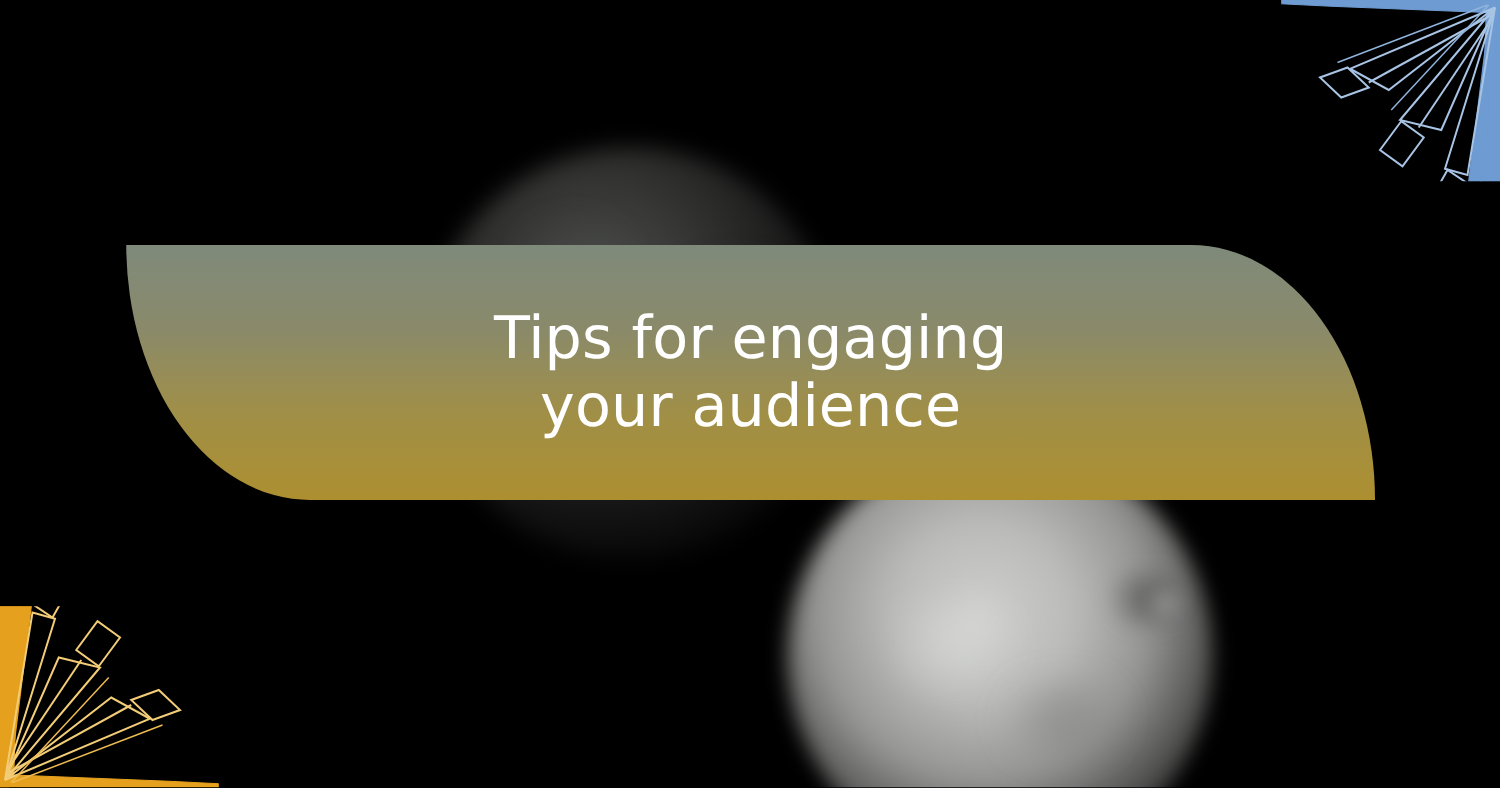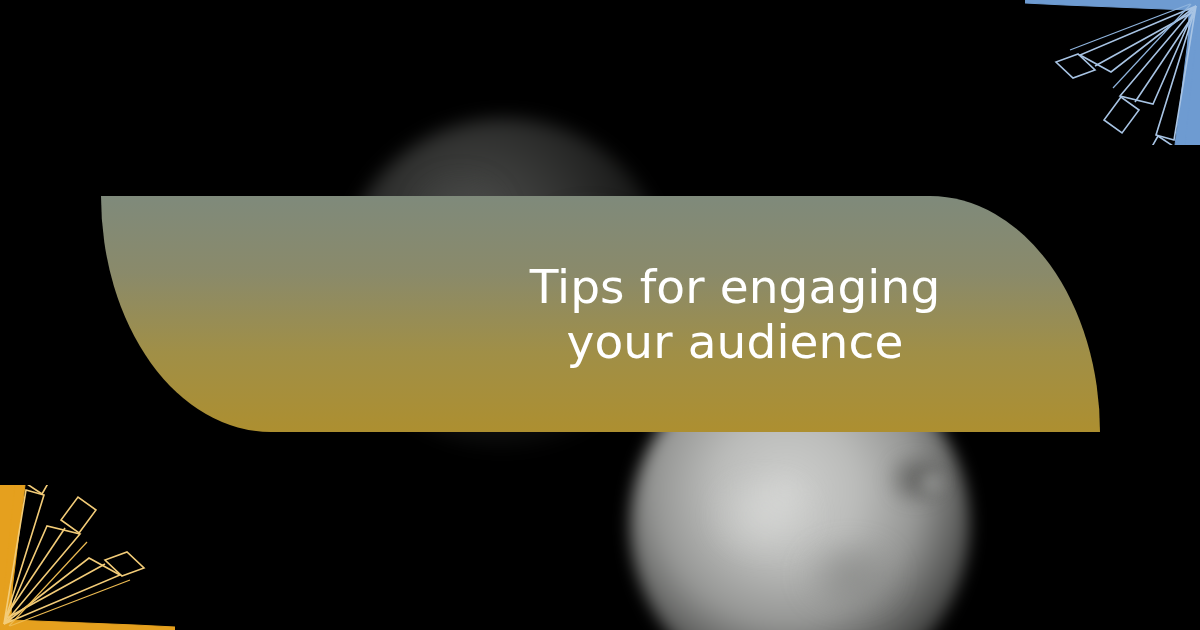--- a/index.html
+++ b/index.html
@@ -110,27 +110,27 @@
     background: radial-gradient(circle, rgba(120,121,119,0.5) 0%, rgba(0,0,0,0) 76%);
     filter: blur(13px);
   }
 
   
   #title-banner {
     position: absolute;
     left: 101px;
     top: 196px;
     width: 999px;
-    height: 236px;
+    height: 204px;
     background: linear-gradient(to bottom, #7f8a7b 0%, #8a8a6a 33%, #a08f47 66%, #ad8f30 100%);
     border-top-right-radius: 170px 236px;
     border-bottom-left-radius: 170px 236px;
     display: flex;
     align-items: center;
-    justify-content: flex-end;
+    justify-content: center;
     box-sizing: border-box;
     padding: 0 130px;
   }
   #banner-title {
     color: #ffffff;
     font-size: 47px;
     line-height: 1.18;
     font-weight: 400;
     text-align: center;
     letter-spacing: 0.1px;

